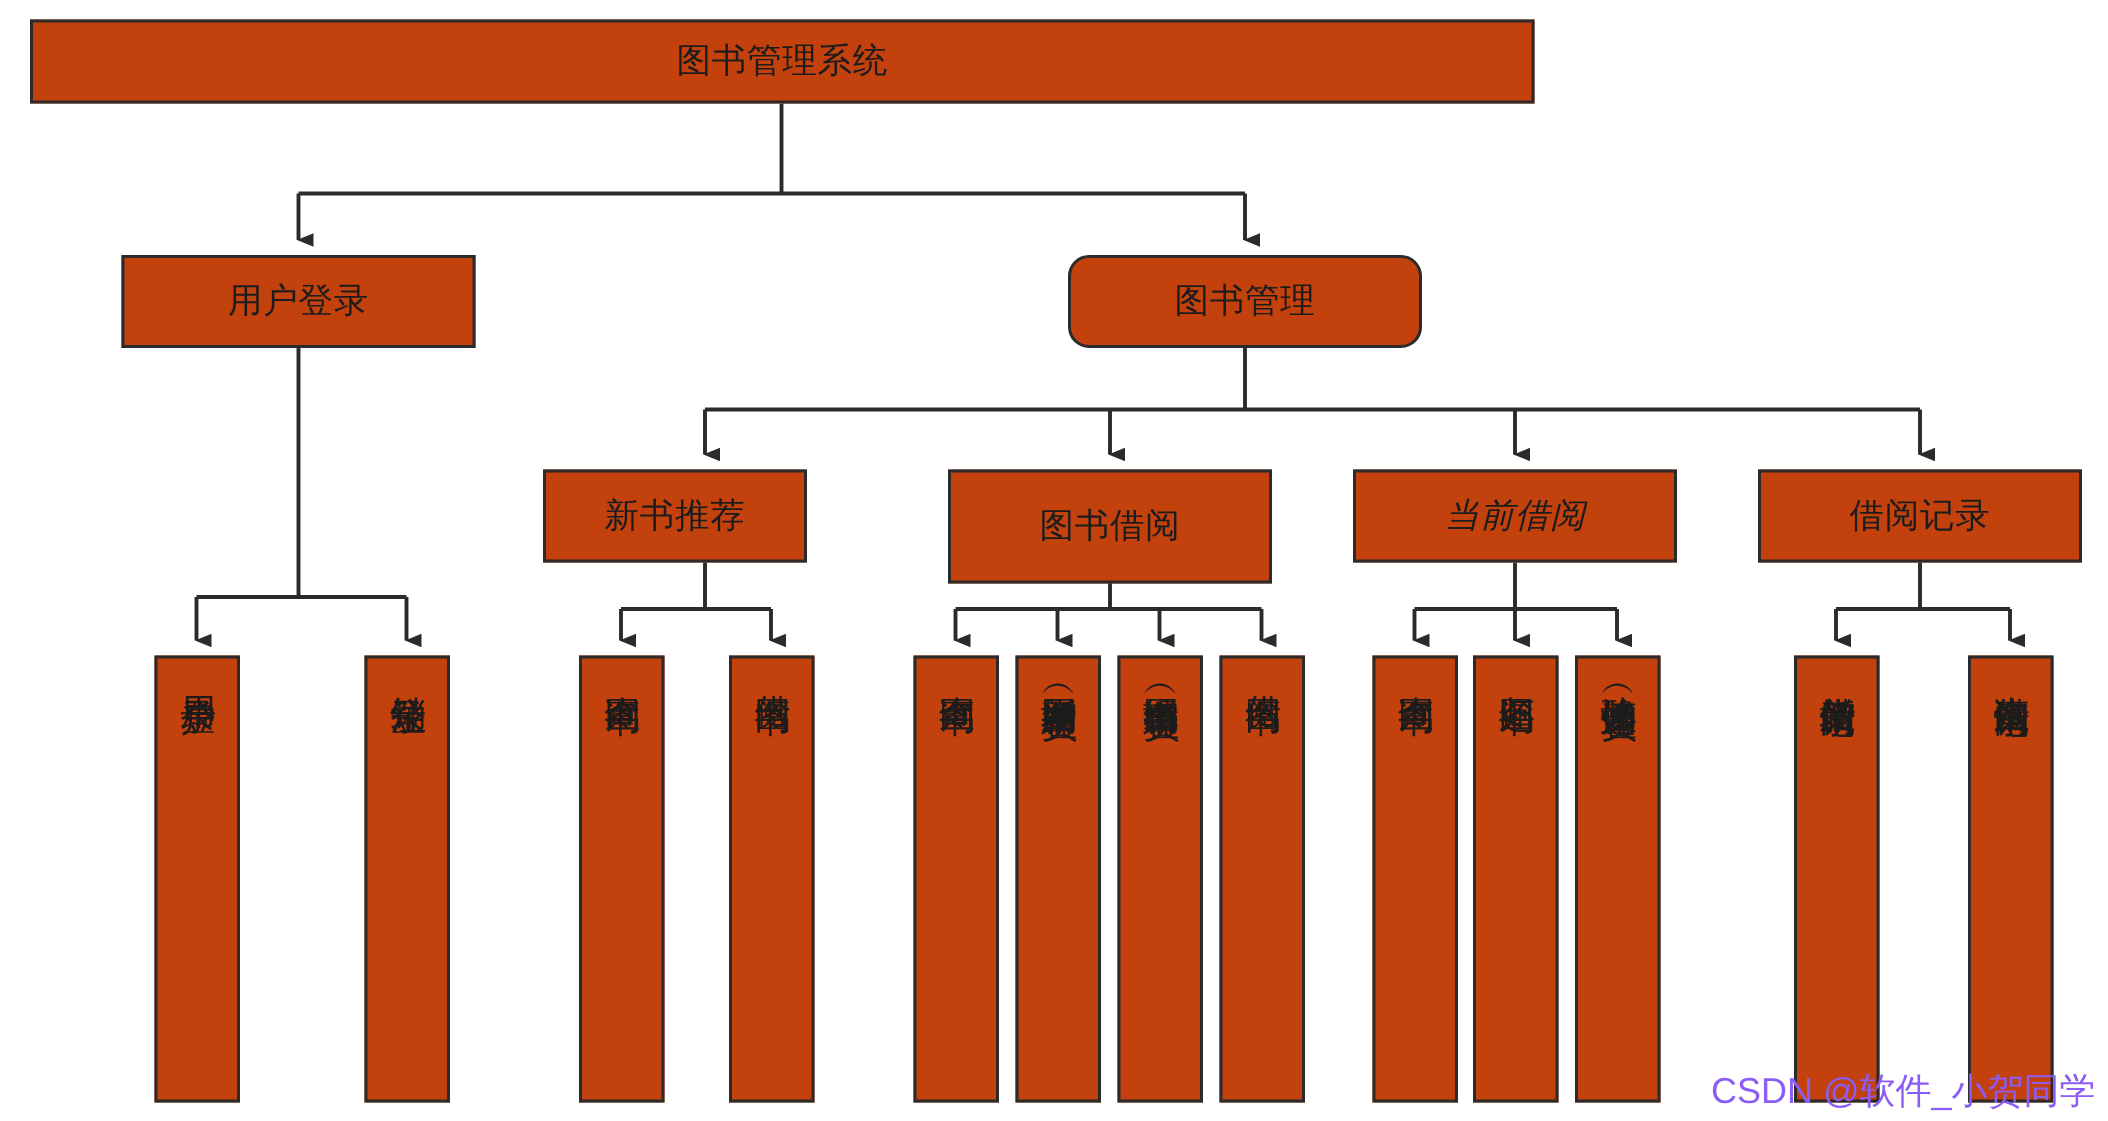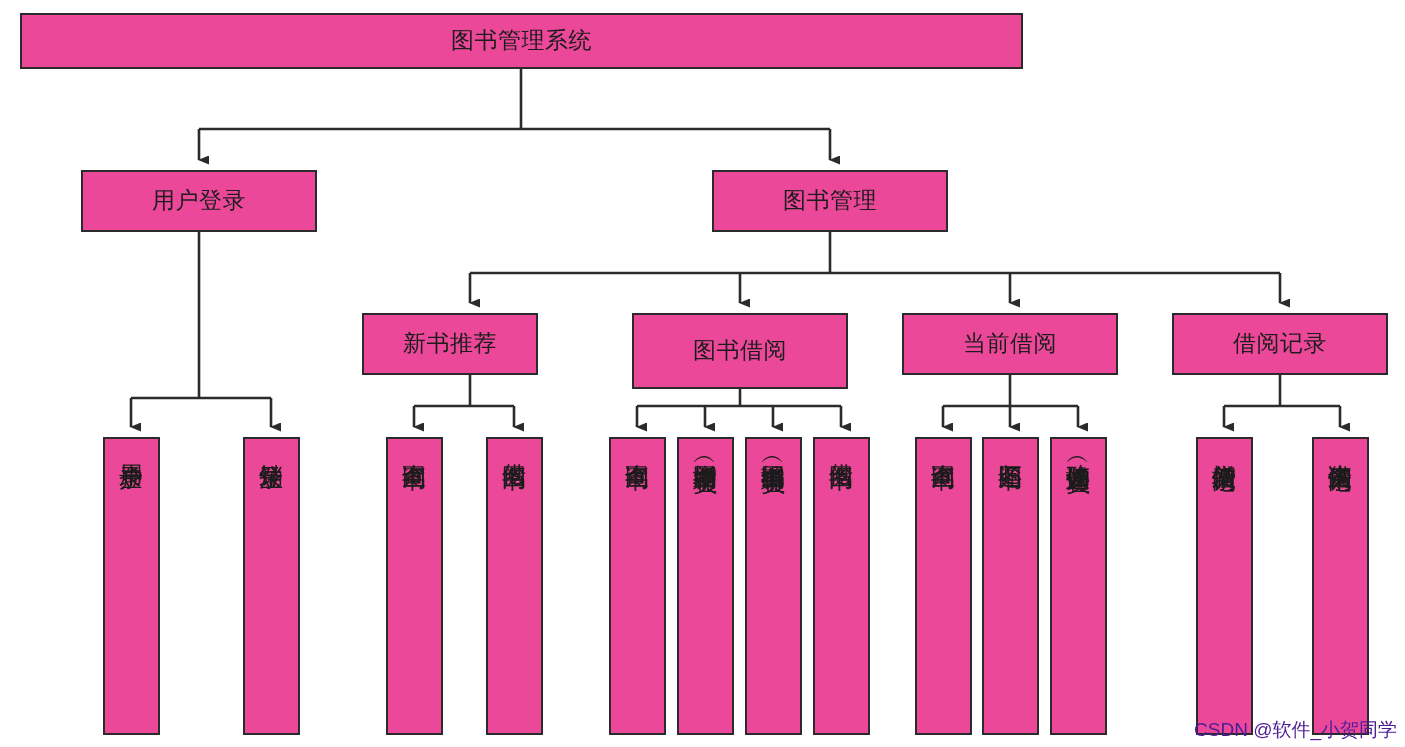--- a/index.html
+++ b/index.html
@@ -22,21 +22,21 @@
     position: absolute;
     left: 0;
     top: 0;
     width: 1405px;
     height: 747px;
   }
   .node {
     position: absolute;
     box-sizing: border-box;
     border: 2px solid #2b2b2b;
-    background: #ec4899;
+    background: #c2410c;
     display: flex;
     align-items: center;
     justify-content: center;
     color: #1c1c1c;
     z-index: 2;
   }
   .node-label {
     display: block;
     text-align: center;
     line-height: 1.12;
@@ -56,22 +56,22 @@
     writing-mode: vertical-rl;
     text-orientation: upright;
     font-size: 24px;
     line-height: 1.05;
     letter-spacing: 1px;
   }
   .watermark {
     position: absolute;
     right: 8px;
     bottom: 4px;
-    font-size: 19px;
-    color: #4c1d95;
+    font-size: 24px;
+    color: #8b5cf6;
     white-space: nowrap;
     z-index: 5;
     font-family: "Liberation Sans", "DejaVu Sans", sans-serif;
   }
 </style>
 </head>
 <body>
 
 <div id="diagram-root">
 
@@ -129,31 +129,31 @@
     </g>
   </svg>
 
   <div class="node horizontal" style="left:20px; top:13px; width:1003px; height:56px;">
     <span class="node-label">图书管理系统</span>
   </div>
 
   <div class="node horizontal" style="left:81px; top:170px; width:236px; height:62px;">
     <span class="node-label">用户登录</span>
   </div>
-  <div class="node horizontal" style="left:712px; top:170px; width:236px; height:62px;">
+  <div class="node horizontal" style="left:712px; top:170px; width:236px; height:62px;border-radius:14px;">
     <span class="node-label">图书管理</span>
   </div>
 
   <div class="node horizontal" style="left:362px; top:313px; width:176px; height:62px;">
     <span class="node-label">新书推荐</span>
   </div>
   <div class="node horizontal" style="left:632px; top:313px; width:216px; height:76px;">
     <span class="node-label">图书借阅</span>
   </div>
-  <div class="node horizontal" style="left:902px; top:313px; width:216px; height:62px;">
+  <div class="node horizontal" style="left:902px; top:313px; width:216px; height:62px;font-style:italic;">
     <span class="node-label">当前借阅</span>
   </div>
   <div class="node horizontal" style="left:1172px; top:313px; width:216px; height:62px;">
     <span class="node-label">借阅记录</span>
   </div>
 
   <div class="node vertical" style="left:103px; top:437px; width:57px; height:298px;">
     <span class="node-label">用户登录</span>
   </div>
   <div class="node vertical" style="left:243px; top:437px; width:57px; height:298px;">

